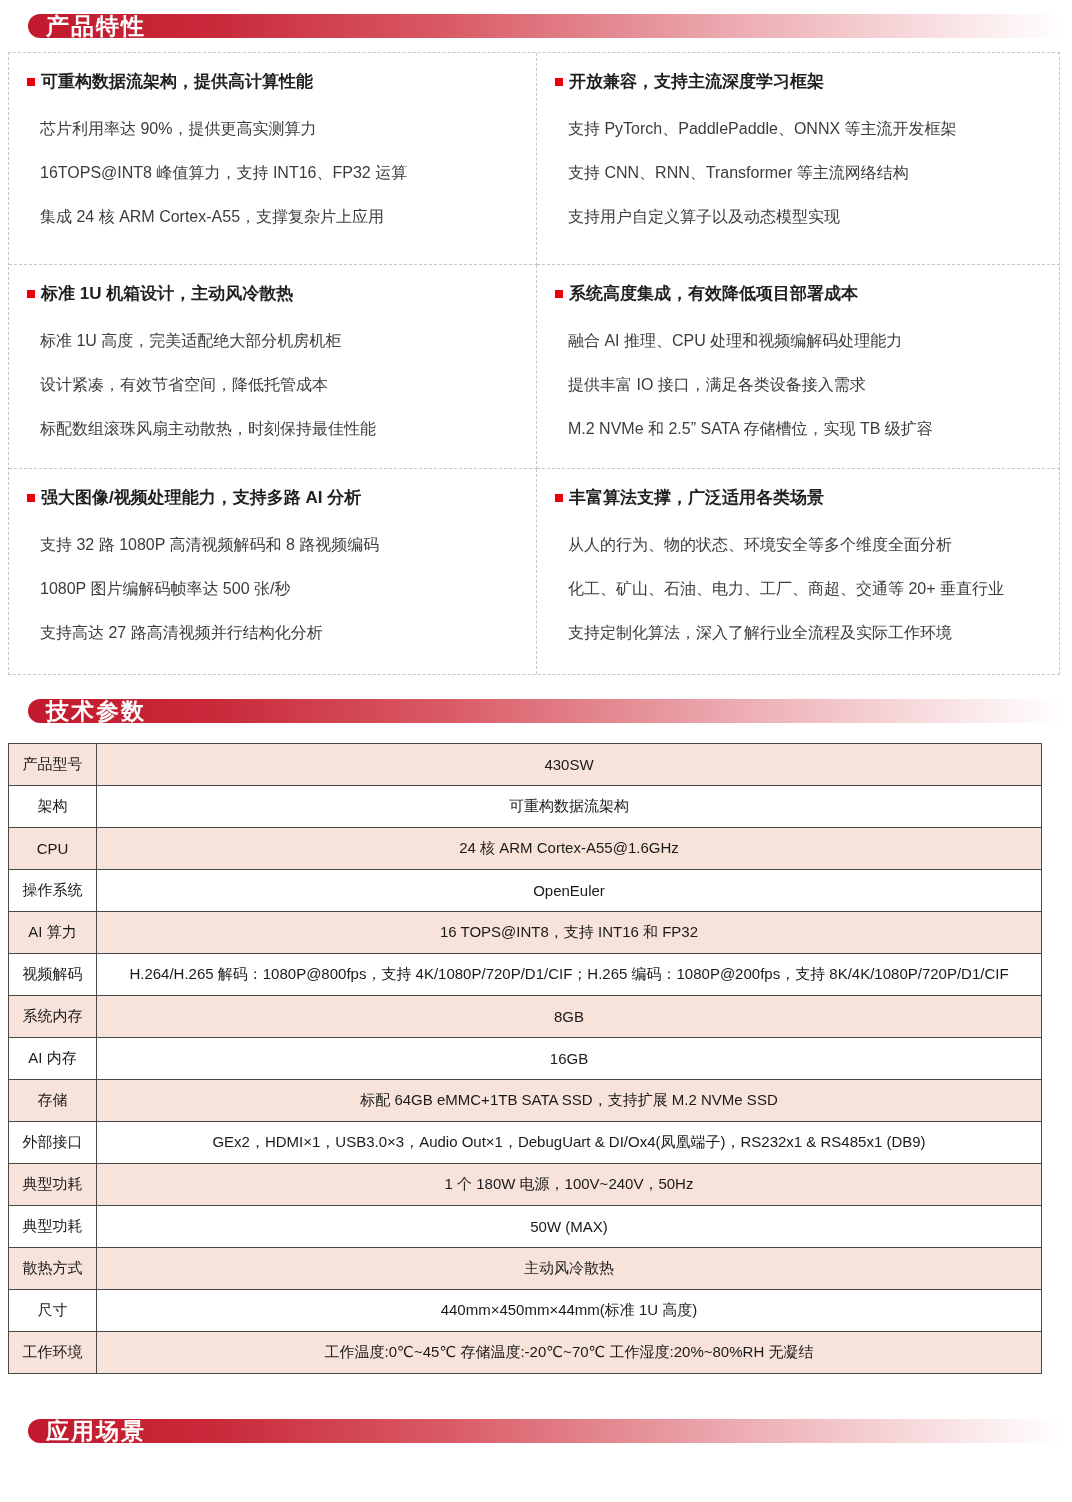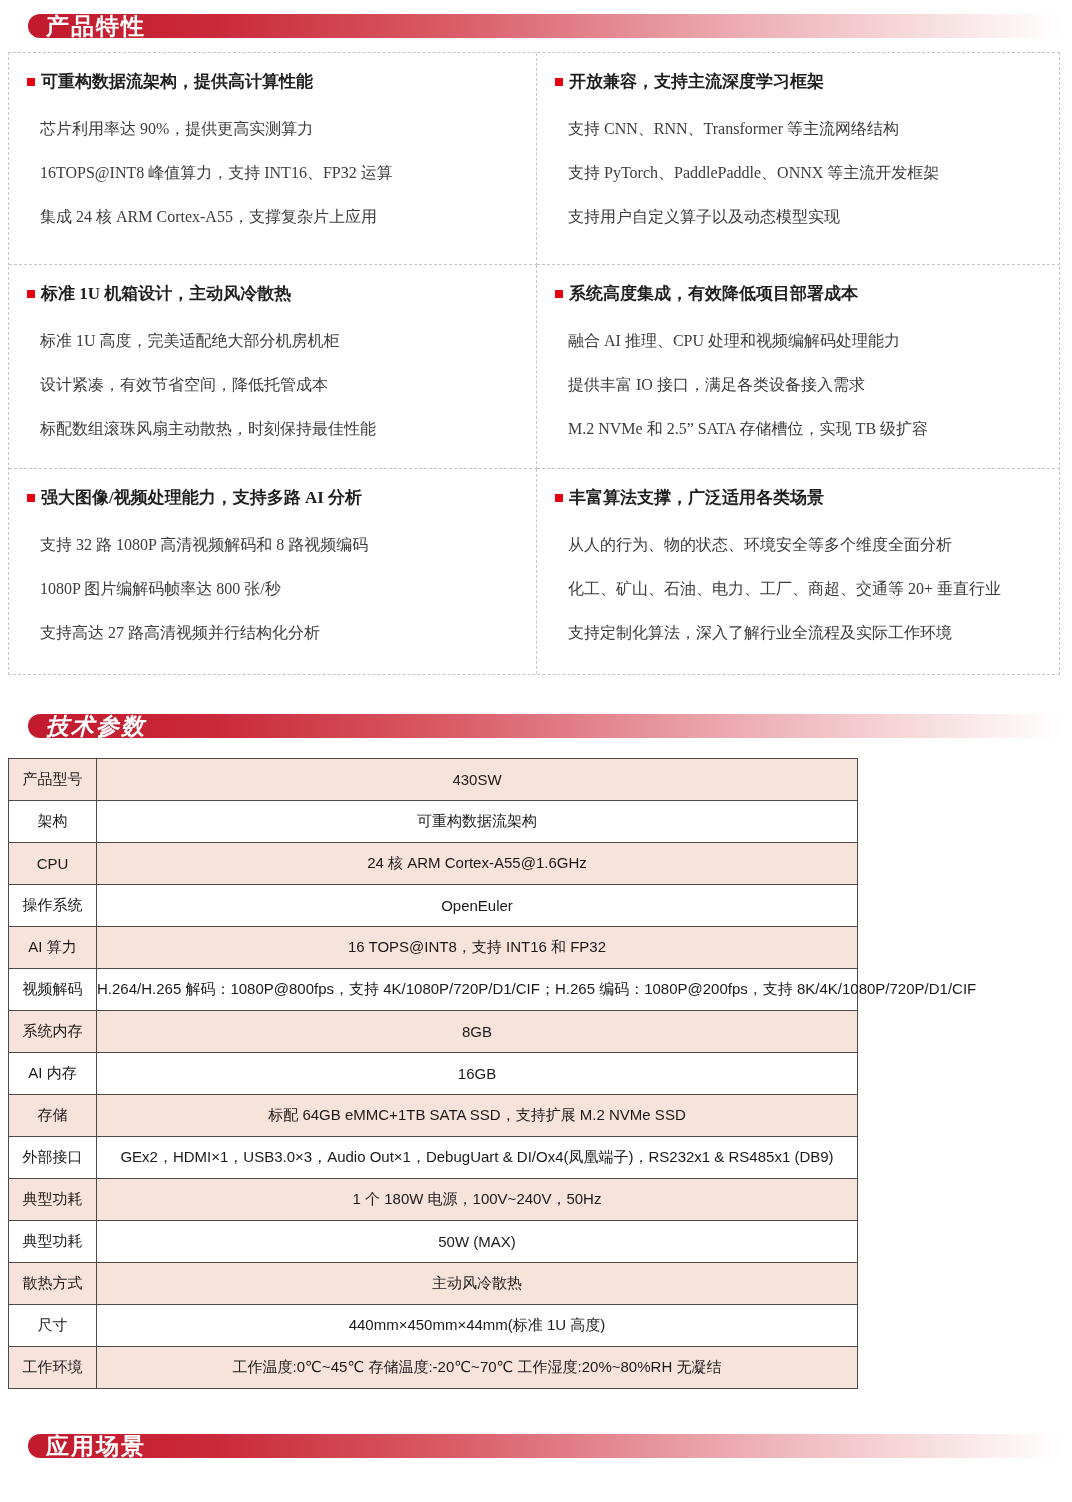--- a/index.html
+++ b/index.html
@@ -25,32 +25,31 @@
     align-items: center;
   }
   .banner span {
     color: #ffffff;
     font-size: 23px;
     font-weight: bold;
     letter-spacing: 2px;
     padding-left: 18px;
   }
   .banner-features  { margin-top: 14px; }
-  .banner-specs     { margin-top: 39px; font-style: italic; }
+  .banner-specs     { margin-top: 24px; }
   .banner-scenarios { margin-top: 45px; }
 
   
   .feature-grid {
     width: 1052px;
     margin: 14px 0 0 8px;
     border: 1px dashed #c6c6c6;
     display: grid;
     grid-template-columns: 528px 523px;
     grid-template-rows: 212px 204px 205px;
-    font-family: Liberation Serif, serif;
   }
   .feature-cell { padding: 17px 10px 0 18px; }
   .feature-cell.col-0 { border-right: 1px dashed #c6c6c6; }
   .feature-cell.row-0, .feature-cell.row-1 { border-bottom: 1px dashed #c6c6c6; }
 
   .feature-title {
     display: flex;
     align-items: center;
     font-size: 17px;
     font-weight: bold;
@@ -66,21 +65,21 @@
   .feature-point {
     margin: 27px 0 0 13px;
     font-size: 16px;
     color: #3c3c3c;
     line-height: 17px;
     white-space: nowrap;
   }
 
   
   .spec-table {
-    width: 850px;
+    width: 1034px;
     margin: 20px 14px 0 8px;
     border-collapse: collapse;
     table-layout: fixed;
   }
   .spec-table td {
     border: 1px solid #4a4a4a;
     height: 42px;
     font-size: 15px;
     text-align: center;
     vertical-align: middle;
@@ -109,22 +108,22 @@
     <p class="feature-point">芯片利用率达 90%，提供更高实测算力</p>
     <p class="feature-point">16TOPS@INT8 峰值算力，支持 INT16、FP32 运算</p>
     <p class="feature-point">集成 24 核 ARM Cortex-A55，支撑复杂片上应用</p>
   </div>
 
   <div class="feature-cell col-1 row-0">
     <div class="feature-title">
       <span class="bullet"></span>
       <span>开放兼容，支持主流深度学习框架</span>
     </div>
+    <p class="feature-point">支持 PyTorch、PaddlePaddle、ONNX 等主流开发框架</p>
     <p class="feature-point">支持 CNN、RNN、Transformer 等主流网络结构</p>
-    <p class="feature-point">支持 PyTorch、PaddlePaddle、ONNX 等主流开发框架</p>
     <p class="feature-point">支持用户自定义算子以及动态模型实现</p>
   </div>
 
   <div class="feature-cell col-0 row-1">
     <div class="feature-title">
       <span class="bullet"></span>
       <span>标准 1U 机箱设计，主动风冷散热</span>
     </div>
     <p class="feature-point">标准 1U 高度，完美适配绝大部分机房机柜</p>
     <p class="feature-point">设计紧凑，有效节省空间，降低托管成本</p>
@@ -140,21 +139,21 @@
     <p class="feature-point">提供丰富 IO 接口，满足各类设备接入需求</p>
     <p class="feature-point">M.2 NVMe 和 2.5” SATA 存储槽位，实现 TB 级扩容</p>
   </div>
 
   <div class="feature-cell col-0 row-2">
     <div class="feature-title">
       <span class="bullet"></span>
       <span>强大图像/视频处理能力，支持多路 AI 分析</span>
     </div>
     <p class="feature-point">支持 32 路 1080P 高清视频解码和 8 路视频编码</p>
-    <p class="feature-point">1080P 图片编解码帧率达 800 张/秒</p>
+    <p class="feature-point">1080P 图片编解码帧率达 500 张/秒</p>
     <p class="feature-point">支持高达 27 路高清视频并行结构化分析</p>
   </div>
 
   <div class="feature-cell col-1 row-2">
     <div class="feature-title">
       <span class="bullet"></span>
       <span>丰富算法支撑，广泛适用各类场景</span>
     </div>
     <p class="feature-point">从人的行为、物的状态、环境安全等多个维度全面分析</p>
     <p class="feature-point">化工、矿山、石油、电力、工厂、商超、交通等 20+ 垂直行业</p>

